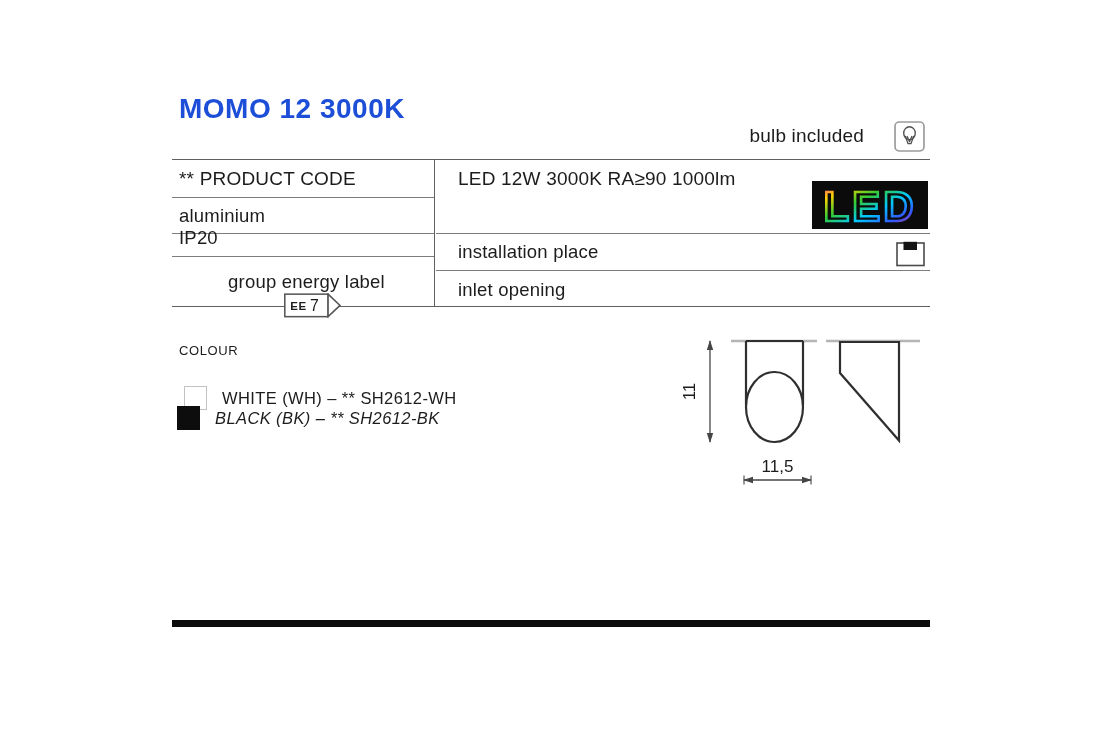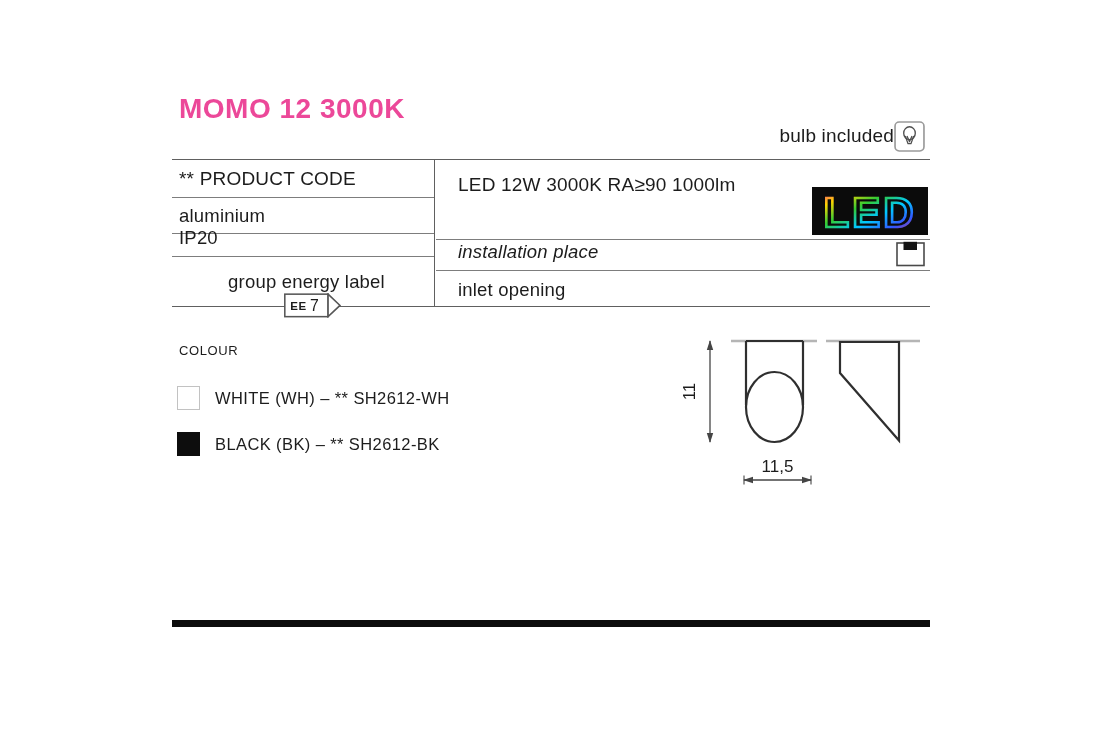--- a/index.html
+++ b/index.html
@@ -1,45 +1,45 @@
 <!DOCTYPE html>
 <html><head>
 <meta charset="utf-8">
 <style>
   html,body{margin:0;padding:0;background:#fff;}
   #page{position:relative;width:1100px;height:732px;background:#ffffff;overflow:hidden;
         font-family:"Liberation Sans", sans-serif;color:#1c1c1c;}
   .abs{position:absolute;}
-  #product-title{left:179px;top:93px;font-size:28px;font-weight:700;letter-spacing:0.5px;color:#ec4899;}
+  #product-title{left:179px;top:93px;font-size:28px;font-weight:700;letter-spacing:0.5px;color:#1d4ed8;}
   #bulb-row{top:120px;right:175px;height:32px;display:flex;align-items:center;}
-  #bulb-note{font-size:19px;letter-spacing:0.2px;}
+  #bulb-note{font-size:19px;letter-spacing:0.2px;margin-right:30px;}
   
   #spec-table{left:172px;top:159px;width:758px;height:148px;
               border-top:1.4px solid #606060;border-bottom:1.4px solid #606060;box-sizing:border-box;}
   #spec-vline{position:absolute;left:262px;top:0;bottom:0;width:1.4px;background:#606060;}
   .cell{position:absolute;display:flex;align-items:center;box-sizing:border-box;font-size:18.5px;letter-spacing:0.2px;}
   .cl{left:0;width:262px;padding-left:7px;}
   .cr{left:264px;right:0;padding-left:22px;}
   .bb{border-bottom:1.2px solid #7d7d7d;}
   #cell-product-code{top:0;height:38px;font-size:19px;}
   #cell-material{top:38px;height:36px;}
   #cell-ip{top:60px;height:37px;}
   #cell-energy{top:111px;height:37px;flex-direction:column;}
-  #cell-led-span{top:0;height:74px;align-items:flex-start;margin-top:6px;}
+  #cell-led-span{top:0;height:74px;align-items:flex-start;}
   #cell-led-span .first-line{height:38px;display:flex;align-items:center;font-size:19px;}
-  #cell-install{top:74px;height:37px;font-style:italic;}
+  #cell-install{top:74px;height:37px;}
   #cell-inlet{top:111px;height:37px;}
   #led-logo{position:absolute;right:2px;top:21px;}
   #install-icon{position:absolute;right:4px;top:6px;}
   #energy-badge{margin-left:11px;flex:0 0 auto;}
   
   #colour-heading{left:179px;top:343px;font-size:13px;letter-spacing:0.6px;}
   .colour-row{left:177px;height:26px;display:flex;align-items:center;}
-  #colour-row-white{top:385px;}
-  #colour-row-black{top:431px;}
+  #colour-row-white{top:385px;margin-left:7px;}
+  #colour-row-black{top:405px;font-style:italic;}
   .swatch{width:23px;height:24px;box-sizing:border-box;margin-right:15px;}
   .swatch-white{background:#ffffff;border:1.5px solid #c2c2c2;}
   .swatch-black{background:#0d0d0d;border:1.5px solid #0d0d0d;}
   .colour-label{font-size:16.5px;letter-spacing:0.4px;}
   #dimension-drawing{left:680px;top:325px;}
   #bottom-bar{left:172px;top:620px;width:758px;height:7px;background:#0c0c0c;}
   svg{display:block;}
   svg text{font-family:"Liberation Sans", sans-serif;}
 </style>
 </head>

